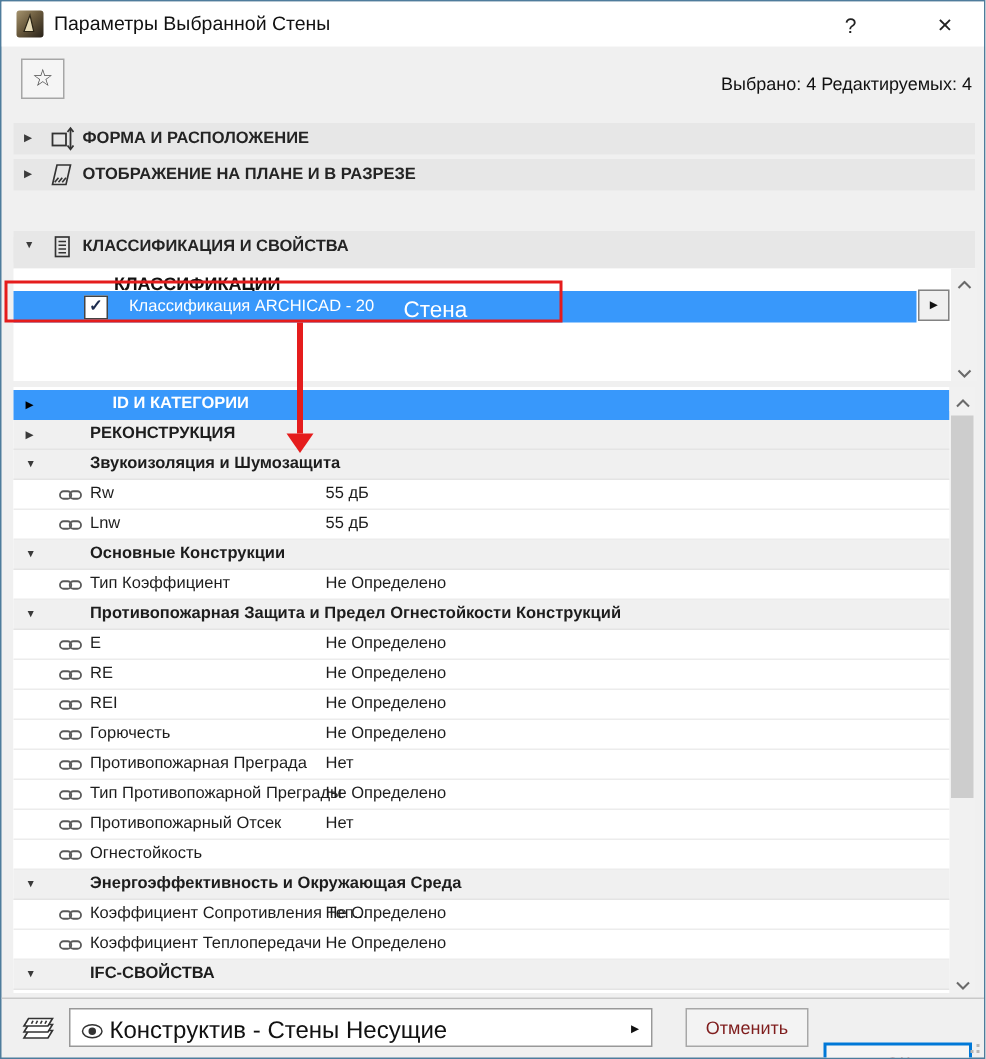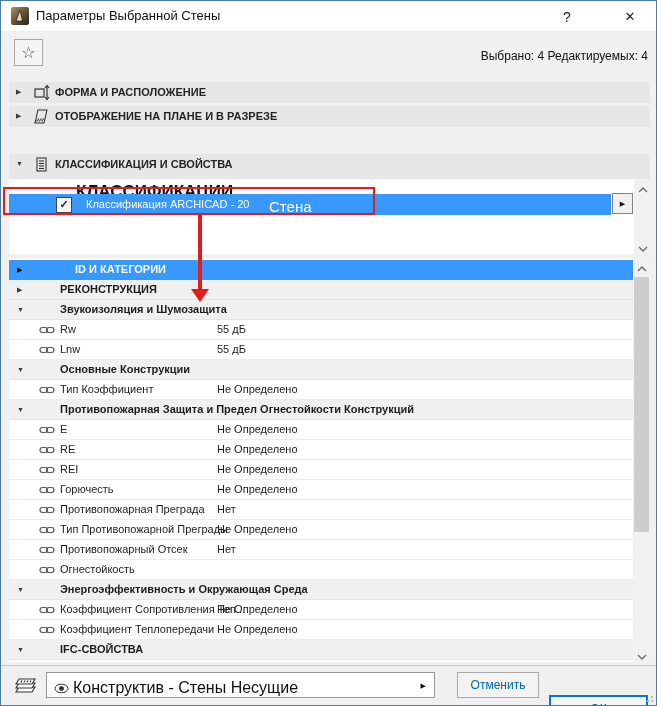--- a/index.html
+++ b/index.html
@@ -20,21 +20,21 @@
   .fav-btn{position:absolute;left:13px;top:38px;width:29px;height:27px;background:#f5f5f5;
     border:1px solid #a6a6a6;font-size:16px;line-height:24px;text-align:center;color:#4a4a4a;padding:0;}
   .sel-info{position:absolute;right:8px;top:48px;font-size:12px;color:#111;}
   
   .acc-bar{position:absolute;left:8px;width:641px;height:21px;background:#e7e7e7;}
   .acc-arrow{position:absolute;left:7px;top:6px;font-size:7px;color:#3c3c3c;}
   .acc-icon{position:absolute;left:24px;top:2px;width:17px;height:17px;}
   .acc-label{position:absolute;left:46px;top:4px;font-size:11px;font-weight:bold;color:#242424;}
   
   .cls-panel{position:absolute;left:8px;top:178px;width:641px;height:75px;background:#ffffff;}
-  .cls-header{position:absolute;left:67px;top:3px;font-size:17px;font-weight:bold;color:#111;}
+  .cls-header{position:absolute;left:67px;top:3px;font-size:12px;font-weight:bold;color:#111;}
   .cls-row{position:absolute;left:0;top:15px;width:602px;height:21px;background:#3898fb;}
   .cls-check{position:absolute;left:47px;top:3px;width:14px;height:14px;background:#fff;
     border:1px solid #444;font-size:11px;line-height:13px;text-align:center;color:#1d2c4e;font-weight:bold;}
   .cls-name{position:absolute;left:77px;top:4px;font-size:11px;color:#fff;}
   .cls-value{position:absolute;left:260px;top:4px;font-size:15px;color:#fff;}
   .cls-flyout{position:absolute;left:603px;top:14px;width:21px;height:21px;background:#f0f0f0;
     border:1px solid #828282;font-size:7px;color:#111;text-align:center;line-height:19px;padding:0;}
   
   .sb{position:absolute;background:#f1f1f1;}
   .sb-btn{position:absolute;left:0;width:17px;height:16px;background:#f1f1f1;border:none;padding:0;}
@@ -62,21 +62,21 @@
   .prow .plabel{position:absolute;left:51px;top:3px;color:#1d1d1d;}
   .prow .pvalue{position:absolute;left:208px;top:3px;color:#1d1d1d;}
   
   .footer-sep{position:absolute;left:0;top:664px;width:657px;height:1px;background:#c9c9c9;}
   .layers-icon{position:absolute;left:11px;top:672px;}
   .layer-combo{position:absolute;left:45px;top:671px;width:389px;height:26px;box-sizing:border-box;
     background:#fff;border:1px solid #989898;}
   .combo-eye{position:absolute;left:7px;top:7px;}
   .combo-text{position:absolute;left:26px;top:6px;font-size:16px;color:#111;}
   .combo-arrow{position:absolute;right:8px;top:9px;font-size:7px;color:#111;}
-  .btn{position:absolute;box-sizing:border-box;font-size:12px;color:#0369a1;
+  .btn{position:absolute;box-sizing:border-box;font-size:12px;color:#7f1d1d;
     font-family:"Liberation Sans",sans-serif;}
   .cancel-btn{left:456px;top:671px;width:82px;height:26px;background:#f3f3f3;border:1px solid #a7a7a7;}
   .ok-btn{left:548px;top:694px;width:99px;height:28px;background:#f5f5f5;border:2px solid #0078d7;}
   .grip{position:absolute;right:3px;bottom:3px;width:10px;height:10px;}
   .grip i{position:absolute;width:2px;height:2px;background:#b5b5b5;}
 </style>
 </head>
 <body>
 
 <div class="dialog">

